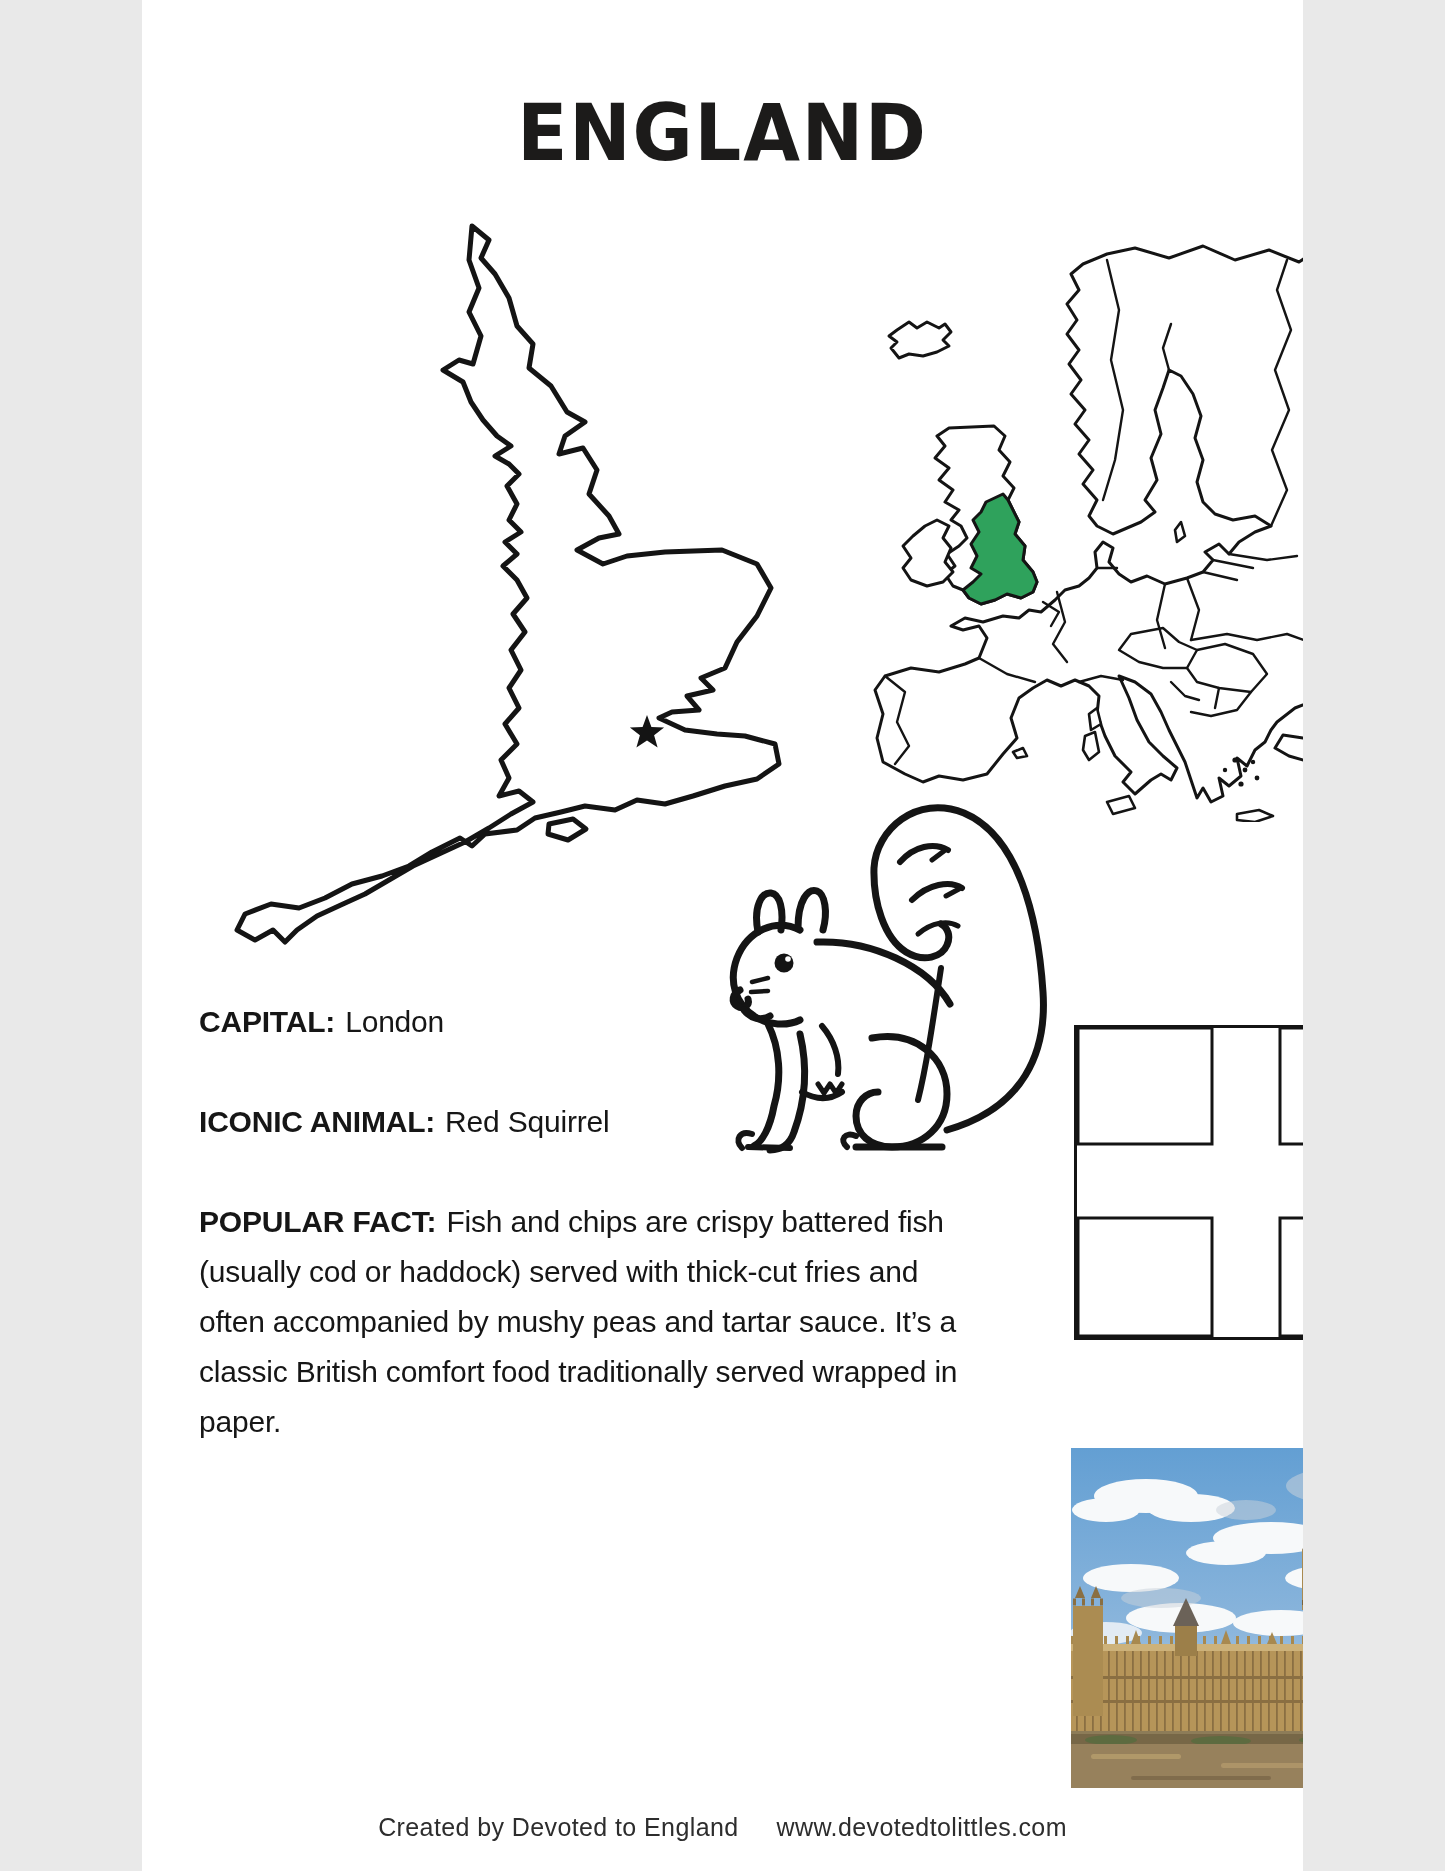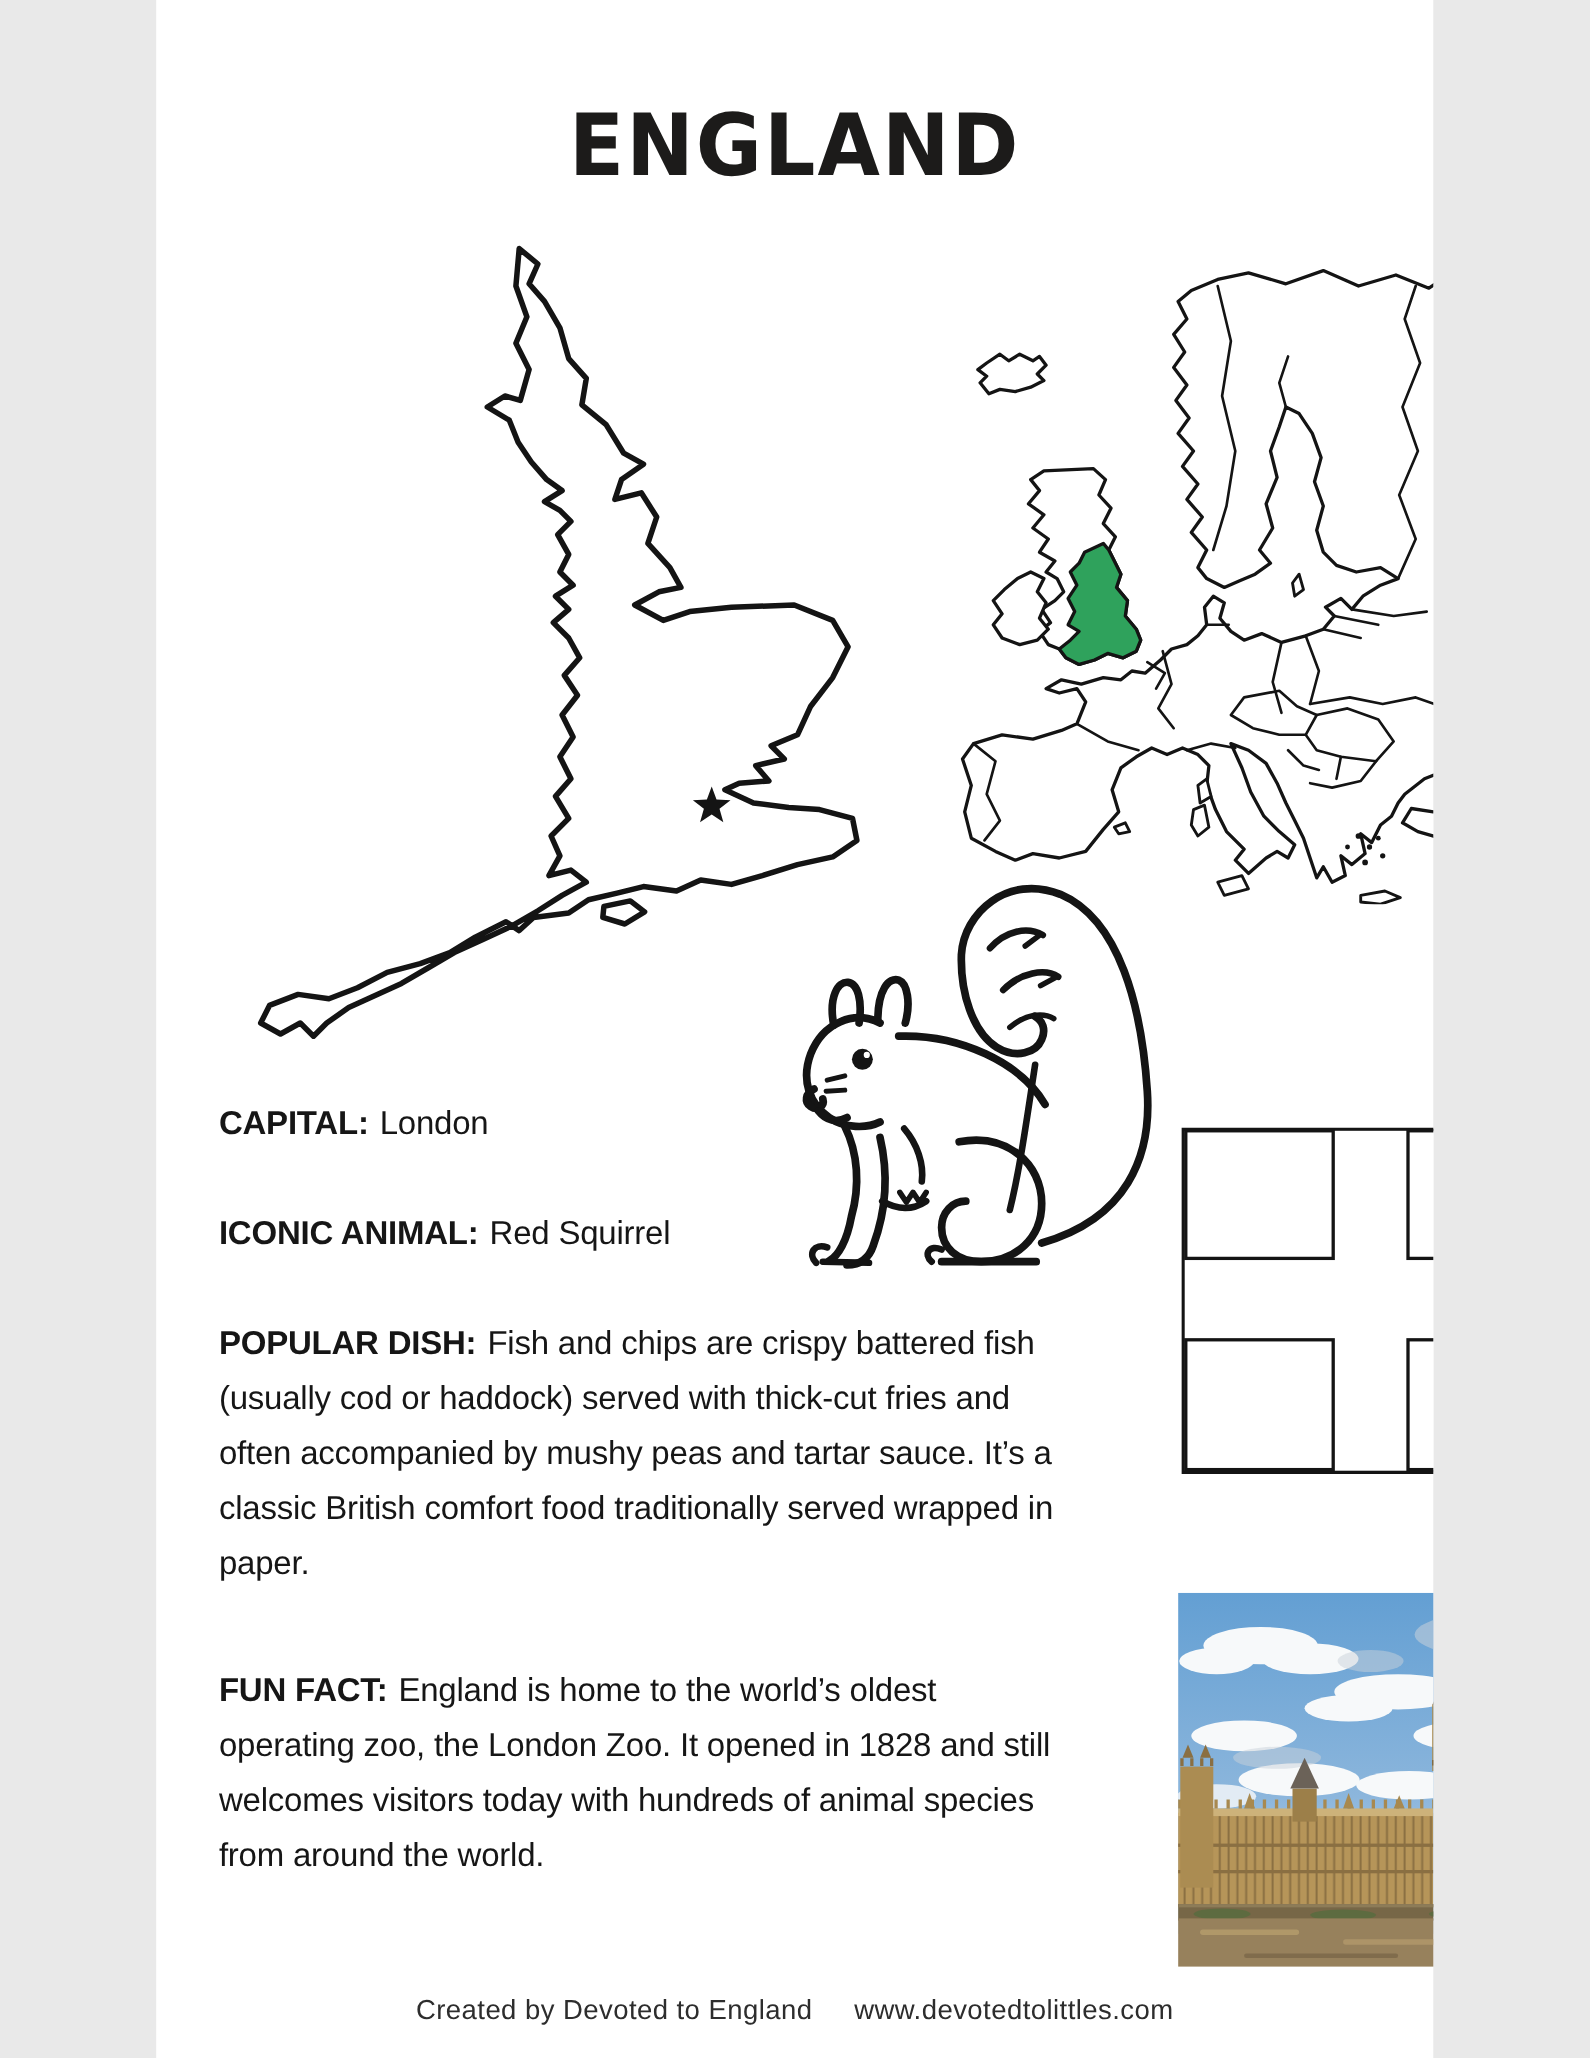--- a/index.html
+++ b/index.html
@@ -163,23 +163,22 @@
         <circle cx="80" cy="163" r="9.5" fill="#141414" stroke="none"></circle>
         <circle cx="84" cy="159" r="2.8" fill="#ffffff" stroke="none"></circle>
       </g>
     </g>
   </svg>
 
   <div class="fact" style="top:997px;"><span class="fact-label">CAPITAL:</span><span>London</span></div>
 
   <div class="fact" style="top:1097px;"><span class="fact-label">ICONIC ANIMAL:</span><span>Red Squirrel</span></div>
 
-  <div class="fact" style="top:1197px;"><span class="fact-label">POPULAR DISH:</span><span>Fish and chips are crispy battered fish (usually cod or haddock) served with thick-cut fries and often accompanied by mushy peas and tartar sauce. It’s a classic British comfort food traditionally served wrapped in paper.</span></div>
-
-  <div class="fact" style="top:1512px;"><span class="fact-label">FUN FACT:</span><span>England is home to the world’s oldest operating zoo, the London Zoo.  It opened in 1828 and still welcomes visitors today with hundreds of animal species from around the world.</span></div>
+  <div class="fact" style="top:1197px;"><span class="fact-label">POPULAR FACT:</span><span>Fish and chips are crispy battered fish (usually cod or haddock) served with thick-cut fries and often accompanied by mushy peas and tartar sauce. It’s a classic British comfort food traditionally served wrapped in paper.</span></div>
+
 
   <svg class="svg-abs" style="left:932px;top:1025px;" width="450" height="315" viewBox="0 0 450 315" role="img" aria-label="England flag outline (St George's Cross) for coloring">
     <g fill="#ffffff" stroke="#141414" stroke-width="3">
       <rect x="1.5" y="1.5" width="447" height="312"></rect>
       <g>
         <rect x="4" y="3" width="134" height="116"></rect>
         <rect x="206" y="3" width="240" height="116"></rect>
         <rect x="4" y="193" width="134" height="118"></rect>
         <rect x="206" y="193" width="240" height="118"></rect>
       </g>

